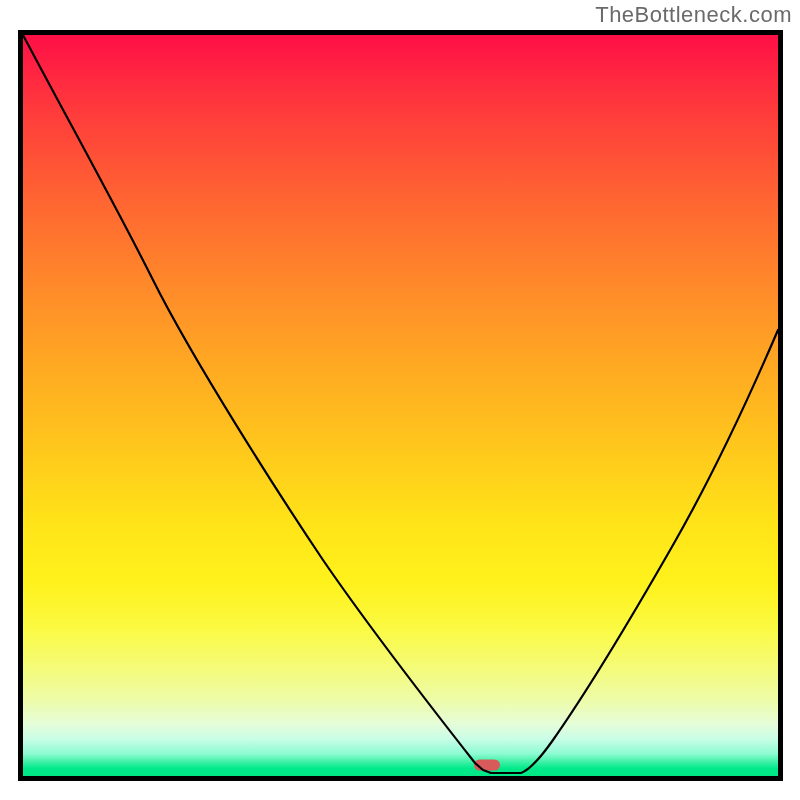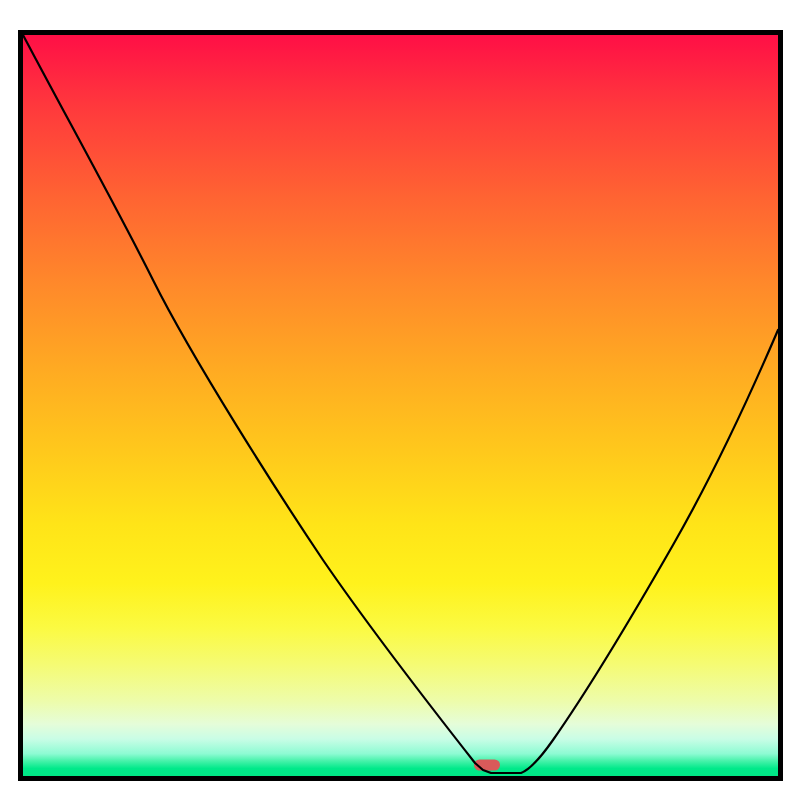--- a/index.html
+++ b/index.html
@@ -83,20 +83,21 @@
     stroke: #000000;
     stroke-width: 2.2;
     stroke-linejoin: round;
     stroke-linecap: round;
   }
 </style>
 </head>
 <body>
 
 <div class="container">
+  <div class="watermark">TheBottleneck.com</div>
 
   <div class="chart-frame">
     <div class="chart-inner">
       <div class="gradient"></div>
 
       <div class="marker" style="left: 61.5%; top: 98.6%; width: 26px; height: 11px; transform: translate(-50%, -50%);"></div>
 
       <svg class="curve" viewBox="0 0 755 741" preserveAspectRatio="none">
         <path d="M 0 0 C 45 85, 95 175, 130 245 C 170 325, 255 458, 300 525 C 350 598, 430 700, 452 728 L 460 735 L 468 738 L 498 738 C 506 735, 516 725, 530 705 C 565 655, 610 580, 650 510 C 690 440, 725 365, 755 295"></path>
       </svg>

